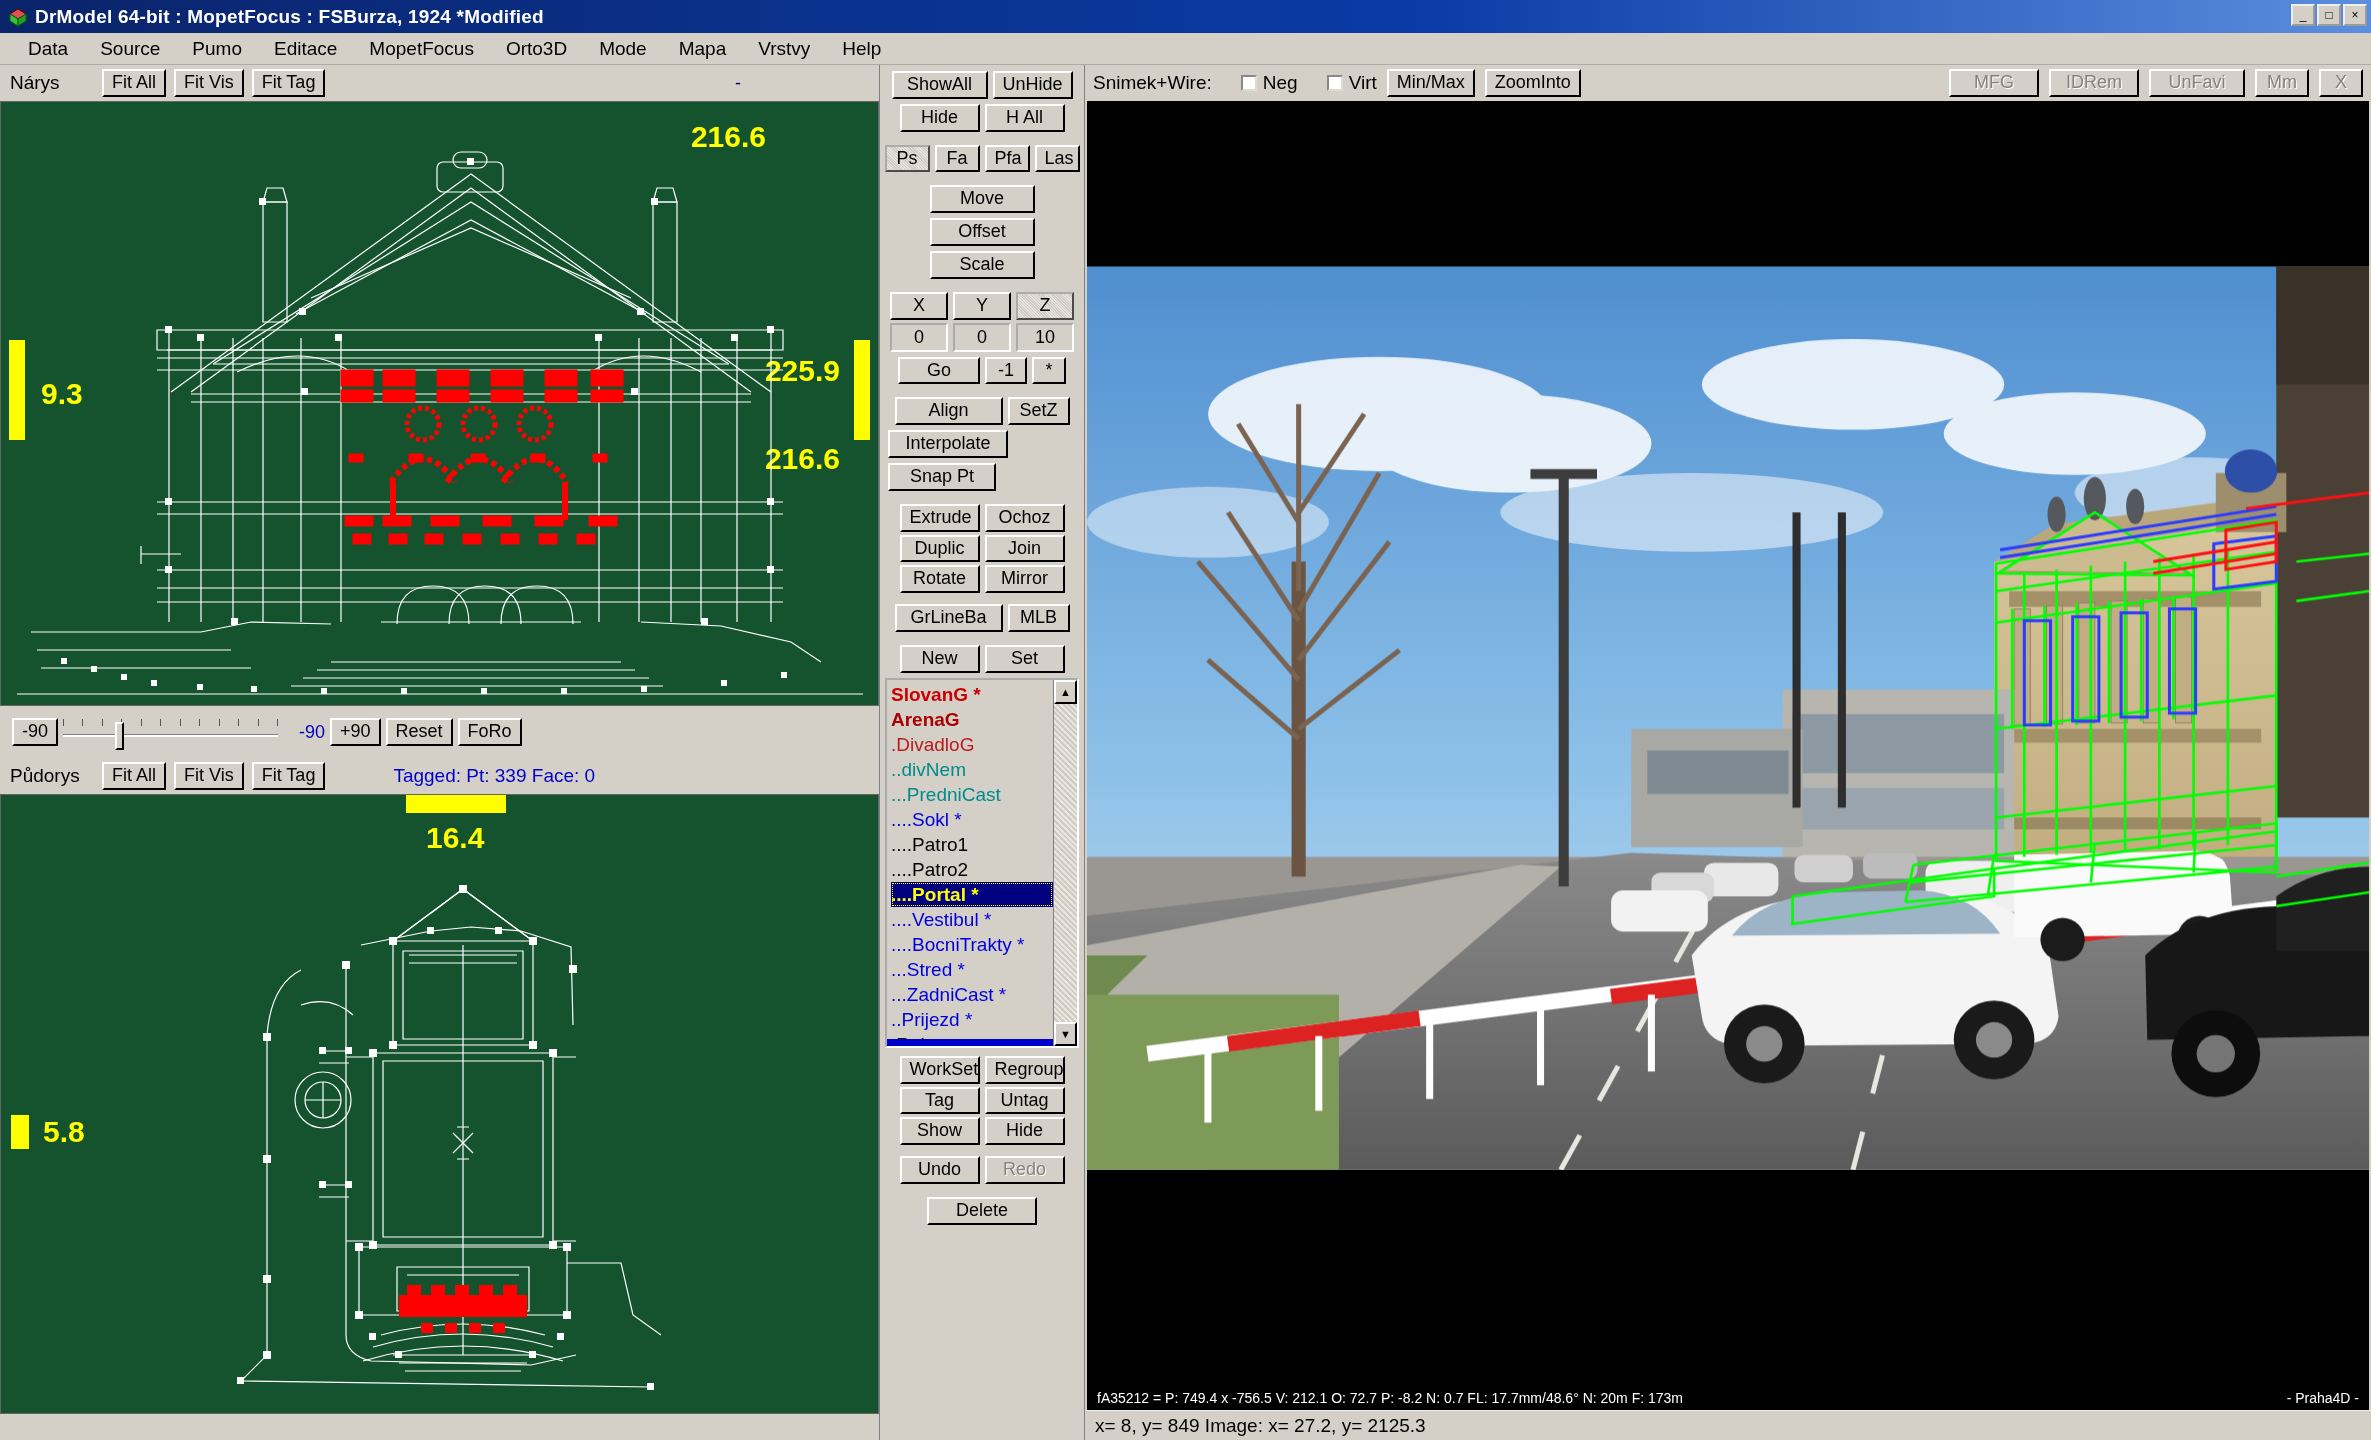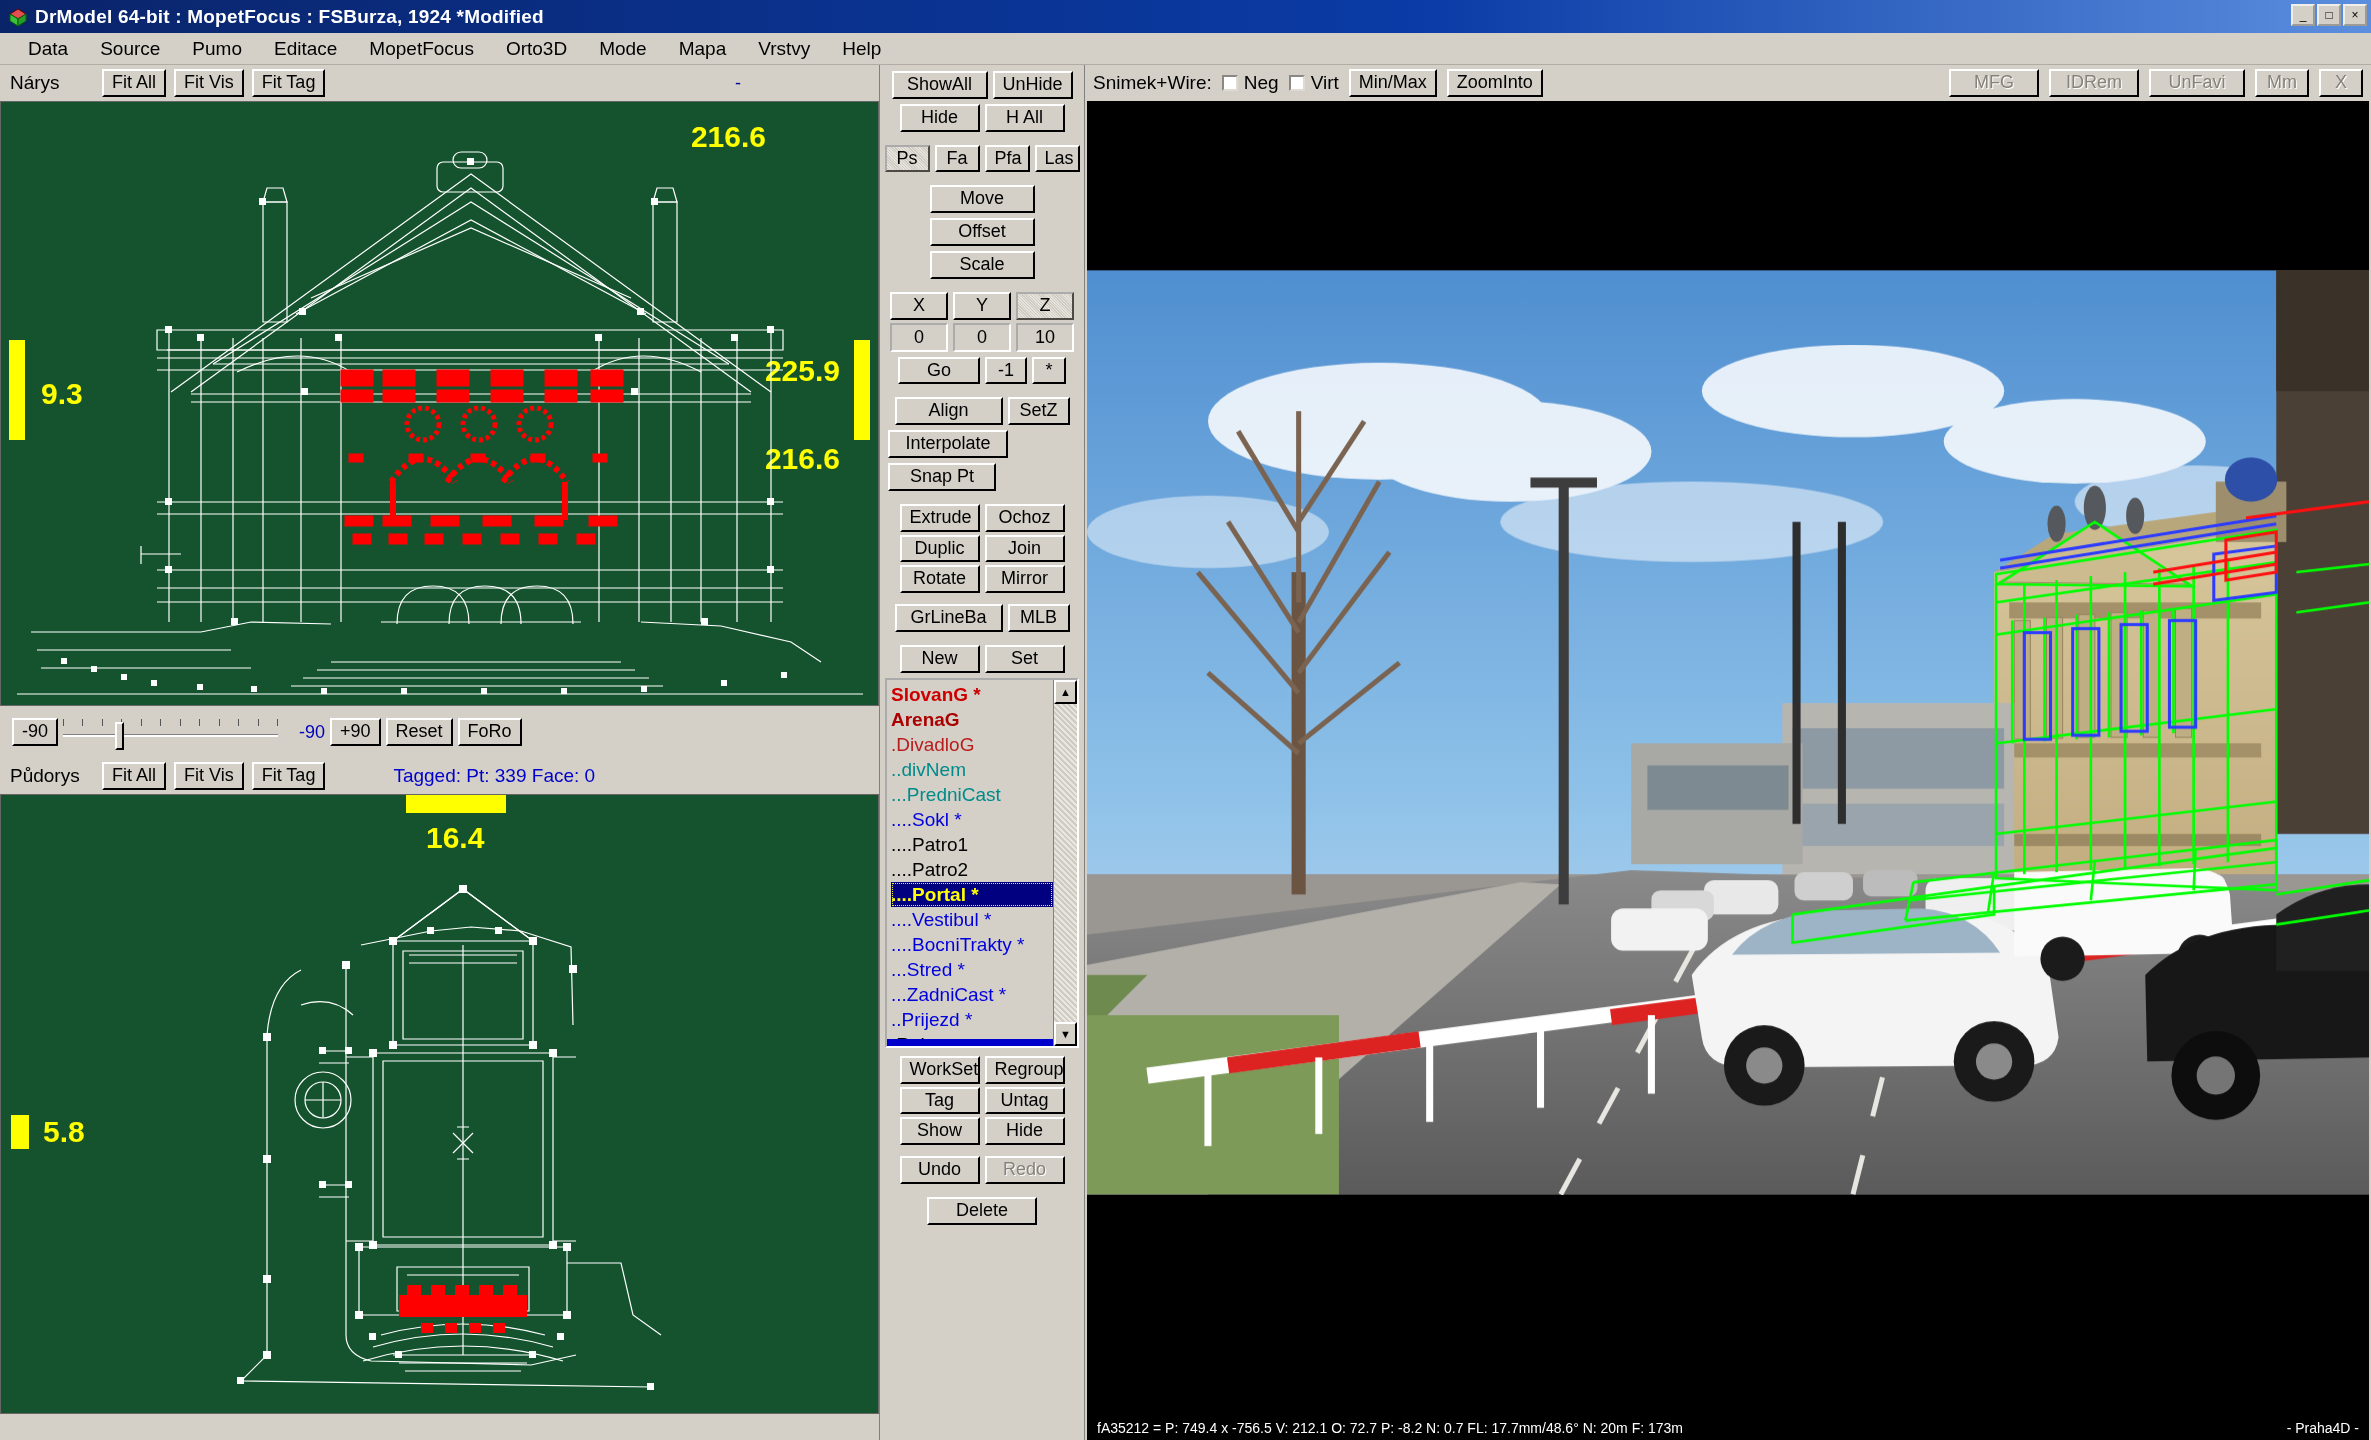--- a/index.html
+++ b/index.html
@@ -113,21 +113,21 @@
                  display: flex; flex-direction: column; justify-content: space-between; }
   .sbtn { height: 24px; background: #d4d0c8; border: 2px outset #fff;
           border-right-color:#4d4a45; border-bottom-color:#4d4a45;
           display:flex; align-items:center; justify-content:center; font-size: 11px; }
   .sb-track { flex: 1; background: repeating-linear-gradient(45deg,#e9e6e0 0 2px,#cfcbc3 2px 4px); }
   .tree-hbar { position: absolute; left: 0; right: 24px; bottom: 0; height: 7px; background: #0000cc; }
 
   
   .right-col { flex: 1; display: flex; flex-direction: column; background: #d4d0c8; }
   .right-toolbar { height: 36px; display: flex; align-items: center; gap: 10px; padding: 0 8px; }
-  .chk { display: flex; align-items: center; gap: 6px; font-size: 19px; }
+  .chk { display: flex; align-items: center; gap: 6px; font-size: 19px; margin-left: 19px; }
   .chk .box { width: 16px; height: 16px; background: #fff; border: 2px inset #dedbd4; }
   .spacer { flex: 1; }
 
   .photo-pane { flex: 1; background: #000; position: relative; overflow: hidden; margin: 0 2px; padding-left: 36px; }
   .photo-statusline {
     position: absolute; left: 0; bottom: 0; width: 100%; height: 24px;
     color: #ffffff; font-size: 14px; font-family: "Liberation Sans", sans-serif;
     display: flex; align-items: center; justify-content: space-between; padding: 0 10px;
     background: #000;
   }
@@ -771,14 +771,17 @@
           </g>
         </svg>
       </svg>
 
       <div class="photo-statusline">
         <span>fA35212 = P: 749.4 x -756.5   V: 212.1   O: 72.7   P: -8.2   N: 0.7   FL: 17.7mm/48.6°   N: 20m   F: 173m</span>
         <span>- Praha4D -</span>
       </div>
     </div>
 
+    <div class="statusbar">
+      <span>x= 8, y= 849   Image: x= 27.2, y= 2125.3</span>
+    </div>
   </div>
 </div>
 
 </body></html>

